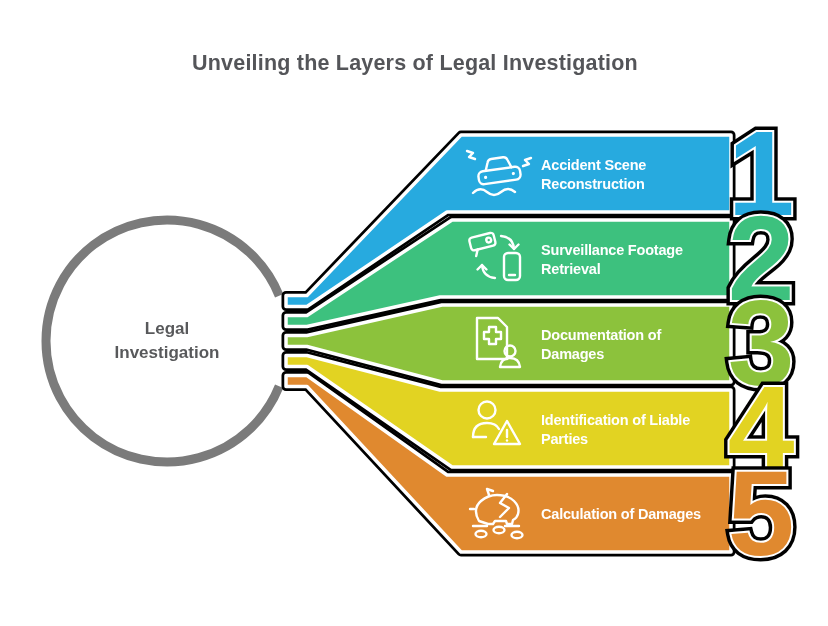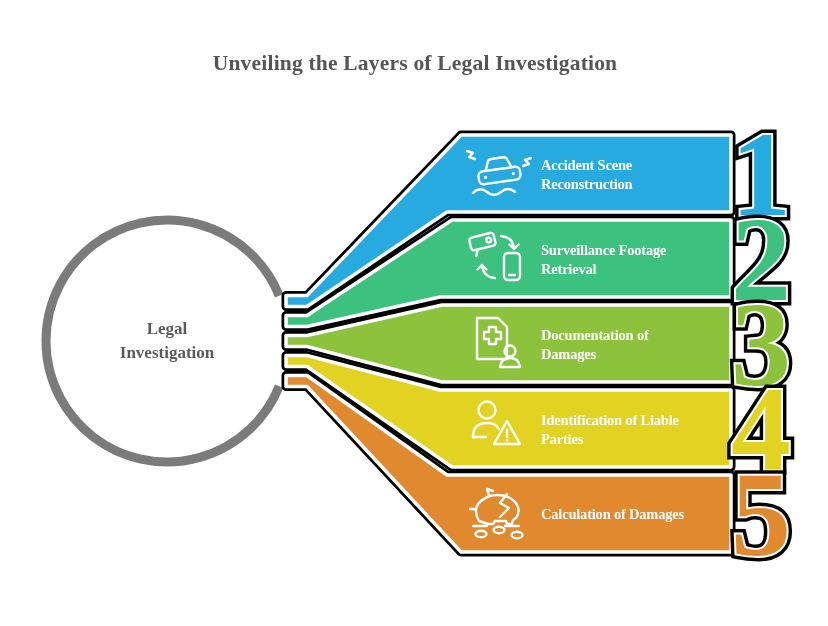--- a/index.html
+++ b/index.html
@@ -1,17 +1,17 @@
 <!DOCTYPE html>
 <html><head>
 <meta charset="utf-8">
 <style>
   html,body{margin:0;padding:0;background:#ffffff;}
   .stage{position:relative;width:828px;height:626px;background:#ffffff;overflow:hidden;
-         font-family:Liberation Serif, serif;}
+         font-family:Liberation Sans, sans-serif;}
   svg{display:block;}
   .halo{fill:#000;stroke:#000;stroke-width:9;stroke-linejoin:round;}
   .shape{stroke:#fff;stroke-width:3.5;stroke-linejoin:round;}
   .icon{fill:none;stroke:#fff;stroke-width:2.4;stroke-linecap:round;stroke-linejoin:round;}
   .label{font-size:14.5px;font-weight:bold;fill:#ffffff;letter-spacing:-0.2px;}
   .num-back{font-size:120px;font-weight:bold;stroke:#000;stroke-width:11;fill:#000;
             paint-order:stroke;text-anchor:middle;}
   .num-front{font-size:120px;font-weight:bold;stroke:#fff;stroke-width:4;
              paint-order:stroke;text-anchor:middle;}
   .title{font-size:21.5px;font-weight:bold;text-anchor:middle;letter-spacing:0.2px;}

